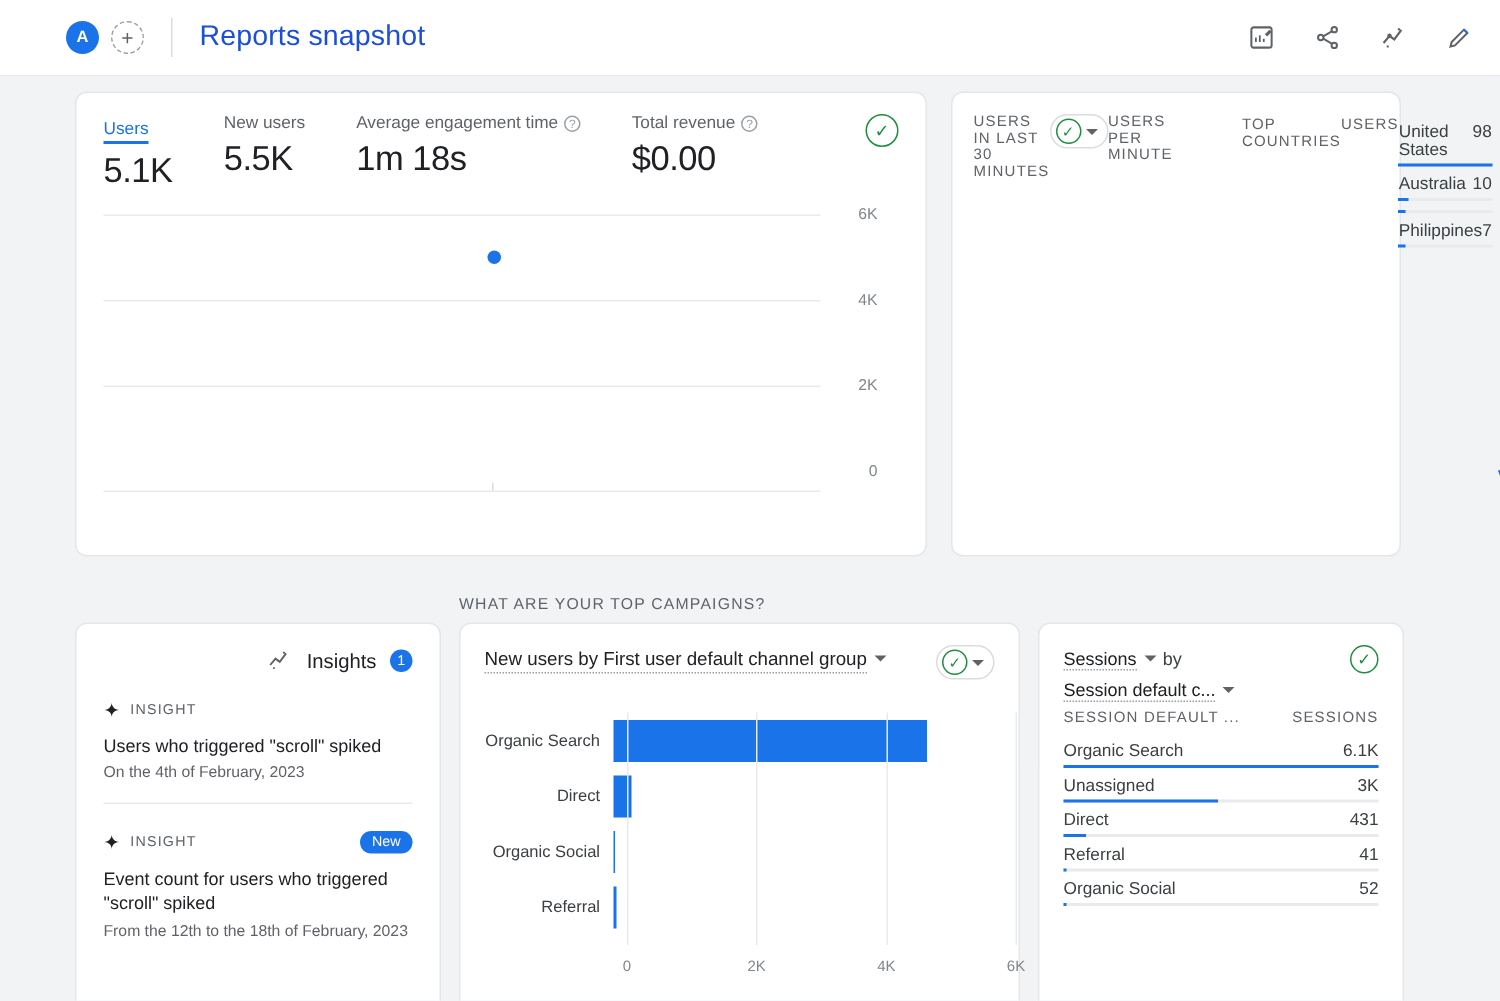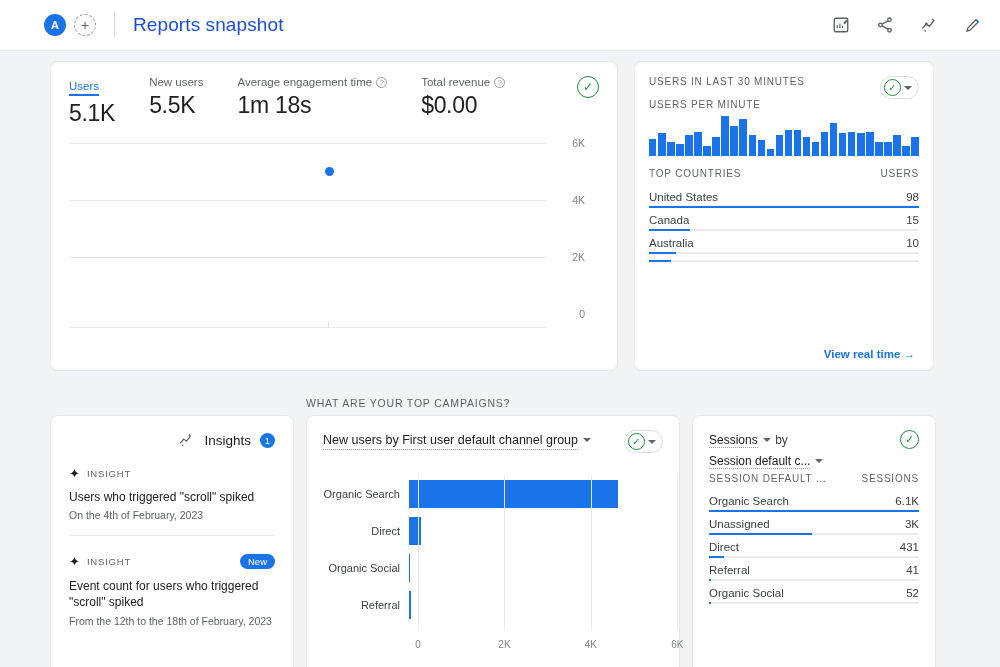--- a/index.html
+++ b/index.html
@@ -78,21 +78,21 @@
   }
 
   .linechart { position: relative; height: 185px; margin-top: 16px; }
   .gridline { position: absolute; left: 0; right: 52px; height: 1px; background: #e8eaed; }
   .ylabel { position: absolute; right: 14px; font-size: 10.5px; color: #80868b; transform: translateY(-50%); }
   .xaxis { position: absolute; left: 0; right: 52px; bottom: 0; height: 1px; background: #e8eaed; }
   .xtick { position: absolute; bottom: 1px; width: 1px; height: 5px; background: #dadce0; }
   .dot { position: absolute; width: 9px; height: 9px; border-radius: 50%; background: #1a73e8; }
 
   
-  .realtime { width: 300px; height: 310px; padding: 14px 14px 8px 14px; display: flex; flex-direction: column; }
+  .realtime { width: 300px; height: 310px; padding: 14px 14px 8px 14px; display: flex; flex-direction: row; }
   .rt-head { display: flex; align-items: flex-start; }
   .caps {
     font-size: 10px; color: #5f6368; letter-spacing: .8px; text-transform: uppercase;
   }
   .rt-pill {
     margin-left: auto; display: flex; align-items: center; gap: 3px;
     border: 1px solid #dadce0; border-radius: 20px; padding: 2px 6px 2px 3px;
     cursor: pointer;
   }
   .pill-check {
@@ -319,39 +319,39 @@
             <div class="line">
               <span>United States</span>
               <span class="val">98</span>
             </div>
             <div class="bar-track">
               <div class="bar-fill" style="width: 100%;"></div>
             </div>
           </div>
           <div class="tbl-row">
             <div class="line">
-              <span>Canada</span>
-              <span class="val">15</span>
-            </div>
-            <div class="bar-track">
-              <div class="bar-fill" style="width: 15%;"></div>
-            </div>
-          </div>
-          <div class="tbl-row">
-            <div class="line">
               <span>Australia</span>
               <span class="val">10</span>
             </div>
             <div class="bar-track">
               <div class="bar-fill" style="width: 10%;"></div>
             </div>
           </div>
           <div class="tbl-row">
             <div class="bar-track">
               <div class="bar-fill" style="width: 8%;"></div>
+            </div>
+          </div>
+          <div class="tbl-row">
+            <div class="line">
+              <span>Philippines</span>
+              <span class="val">7</span>
+            </div>
+            <div class="bar-track">
+              <div class="bar-fill" style="width: 7%;"></div>
             </div>
           </div>
         </div>
 
       <div class="view-rt">
         <span>View real time</span>
         <span>→</span>
       </div>
     </div>
   </div>

